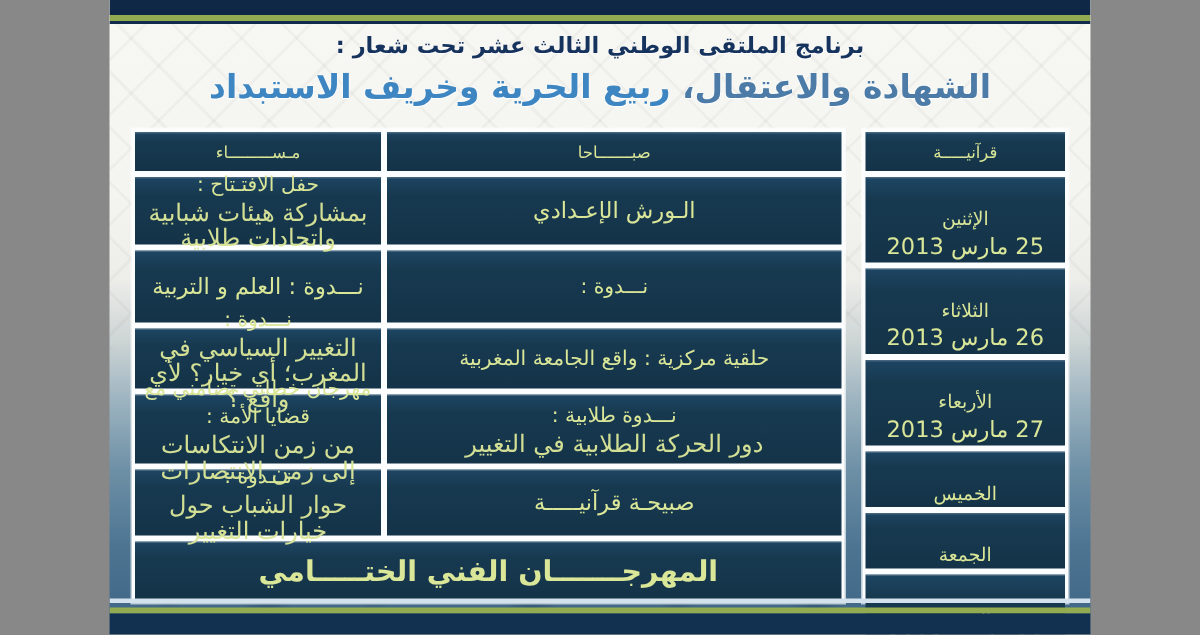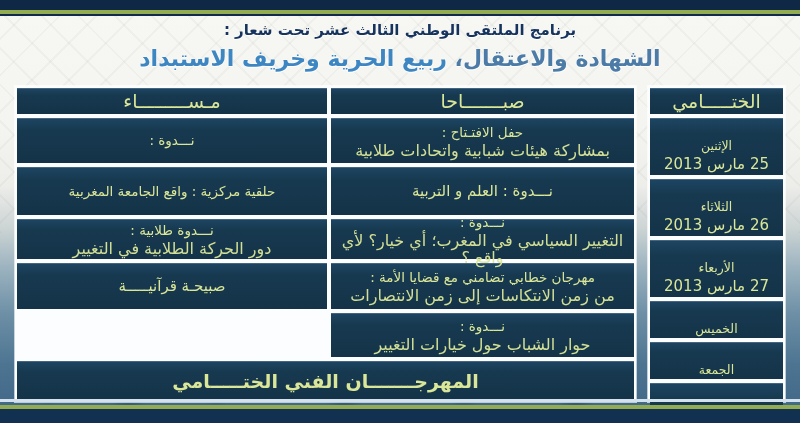--- a/index.html
+++ b/index.html
@@ -2,21 +2,21 @@
 <html lang="ar" dir="rtl"><head>
 <meta charset="utf-8">
 <style>
   html,body{margin:0;padding:0;}
   body{
     font-family:"DejaVu Sans", sans-serif;
     background:#888;
   }
   .poster{
     position:relative;
-    width:800px;height:423px;
+    width:654px;height:423px;
     margin:0 auto;
     overflow:hidden;
     direction:rtl;
     background:linear-gradient(180deg,
       #f7f7f4 0%, #f4f4f1 30%, #ededea 44%,
       #ccd4d4 54%, #9db4c0 63%, #6e90a6 74%,
       #4d7592 86%, #3d6584 100%);
   }
   
   .poster::before{
@@ -87,21 +87,21 @@
   }
   .cell{
     background:linear-gradient(180deg,#1d4563 0%, #17394f 28%, #143349 100%);
     color:#dae698;
     display:flex;flex-direction:column;
     align-items:center;justify-content:center;
     text-align:center;
     padding:1px 4px;
     box-shadow:inset 0 1px 0 rgba(255,255,255,.18);
   }
-  .cell.head{font-size:19px;letter-spacing:1px;text-align:right;}
+  .cell.head{font-size:11px;letter-spacing:1px;text-align:right;}
   .span-cell{grid-column:1 / -1;}
   .line1{font-size:13.5px;line-height:19px;}
   .line2{font-size:16px;line-height:17px;opacity:.96;}
   .big{font-size:15px;letter-spacing:1px;}
   .day-name{font-size:12.5px;line-height:17px;margin-top:18px;}
   .day-date{font-size:15px;line-height:20px;}
   .final{font-size:19px;font-weight:bold;letter-spacing:2px;}
 </style>
 </head>
 <body>
@@ -116,21 +116,21 @@
   <div class="header">
     <div class="h-line1">برنامج الملتقى الوطني الثالث عشر تحت شعار :</div>
     <div class="h-line2">
       <span class="part1">الشهادة والاعتقال،</span><span class="part2"> ربيع الحرية وخريف الاستبداد</span>
     </div>
   </div>
 
   <div class="table-zone">
 
     <div class="panel day-panel">
-      <div class="cell head">الختـــــامي</div>
+      <div class="cell head">قرآنيـــــة</div>
       <div class="cell">
         <div class="day-name">الإثنين</div>
         <div class="day-date">25 مارس 2013</div>
       </div>
       <div class="cell">
         <div class="day-name">الثلاثاء</div>
         <div class="day-date">26 مارس 2013</div>
       </div>
       <div class="cell">
         <div class="day-name">الأربعاء</div>
@@ -146,20 +146,23 @@
         <div class="day-name">السبت</div>
         <div class="day-date">30 مارس 2013</div>
       </div>
     </div>
 
     <div class="panel main-panel">
 
       <div class="cell head">صبـــــــاحا</div>
       <div class="cell head">مـســـــــــاء</div>
 
+      <div class="cell">
+        <div class="line1 big">الـورش الإعـدادي</div>
+      </div>
       <div class="cell">
         <div class="line1">حفل الافتـتاح :</div>
         <div class="line2">بمشاركة هيئات شبابية واتحادات طلابية</div>
       </div>
 
       <div class="cell">
         <div class="line1">نـــدوة :</div>
       </div>
       <div class="cell">
         <div class="line1 big">نـــدوة : العلم و التربية</div>

